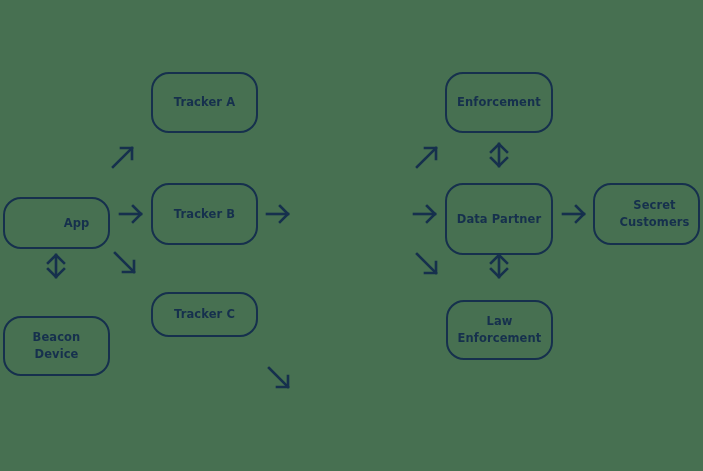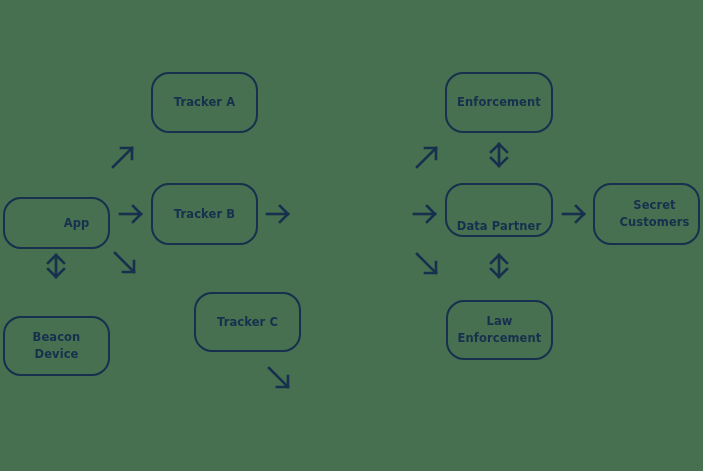--- a/index.html
+++ b/index.html
@@ -57,32 +57,32 @@
     </div>
     <div class="node" style="left: 445px; top: 72px; width: 108px; height: 61px;">
       <span class="node-label">Enforcement</span>
     </div>
     <div class="node" style="left: 3px; top: 197px; width: 107px; height: 52px; padding-left: 40px;">
       <span class="node-label">App</span>
     </div>
     <div class="node" style="left: 151px; top: 183px; width: 107px; height: 62px;">
       <span class="node-label">Tracker B</span>
     </div>
-    <div class="node" style="left: 445px; top: 183px; width: 108px; height: 54px; align-items: flex-end;">
+    <div class="node" style="left: 445px; top: 183px; width: 108px; height: 72px;">
       <span class="node-label">Data Partner</span>
     </div>
     <div class="node" style="left: 593px; top: 183px; width: 107px; height: 62px; padding-left: 16px;">
       <span class="node-label">Secret
 Customers</span>
     </div>
     <div class="node" style="left: 3px; top: 292px; width: 107px; height: 60px; margin-top: 24px;">
       <span class="node-label">Beacon
 Device</span>
     </div>
-    <div class="node" style="left: 151px; top: 292px; width: 107px; height: 60px; margin-left: 43px;">
+    <div class="node" style="left: 151px; top: 292px; width: 107px; height: 45px;">
       <span class="node-label">Tracker C</span>
     </div>
     <div class="node" style="left: 446px; top: 300px; width: 107px; height: 60px;">
       <span class="node-label">Law
 Enforcement</span>
     </div>
     <span class="arrow" style="left: 109px; top: 143px; width: 28px; height: 28px;">
       <svg width="28" height="28" viewBox="0 0 28 28" fill="none" stroke="#16304d" stroke-width="2.6" stroke-linecap="square" stroke-linejoin="miter">
         <line x1="4" y1="24" x2="23" y2="5"></line>
         <polyline points="12,5 23,5 23,16"></polyline>

